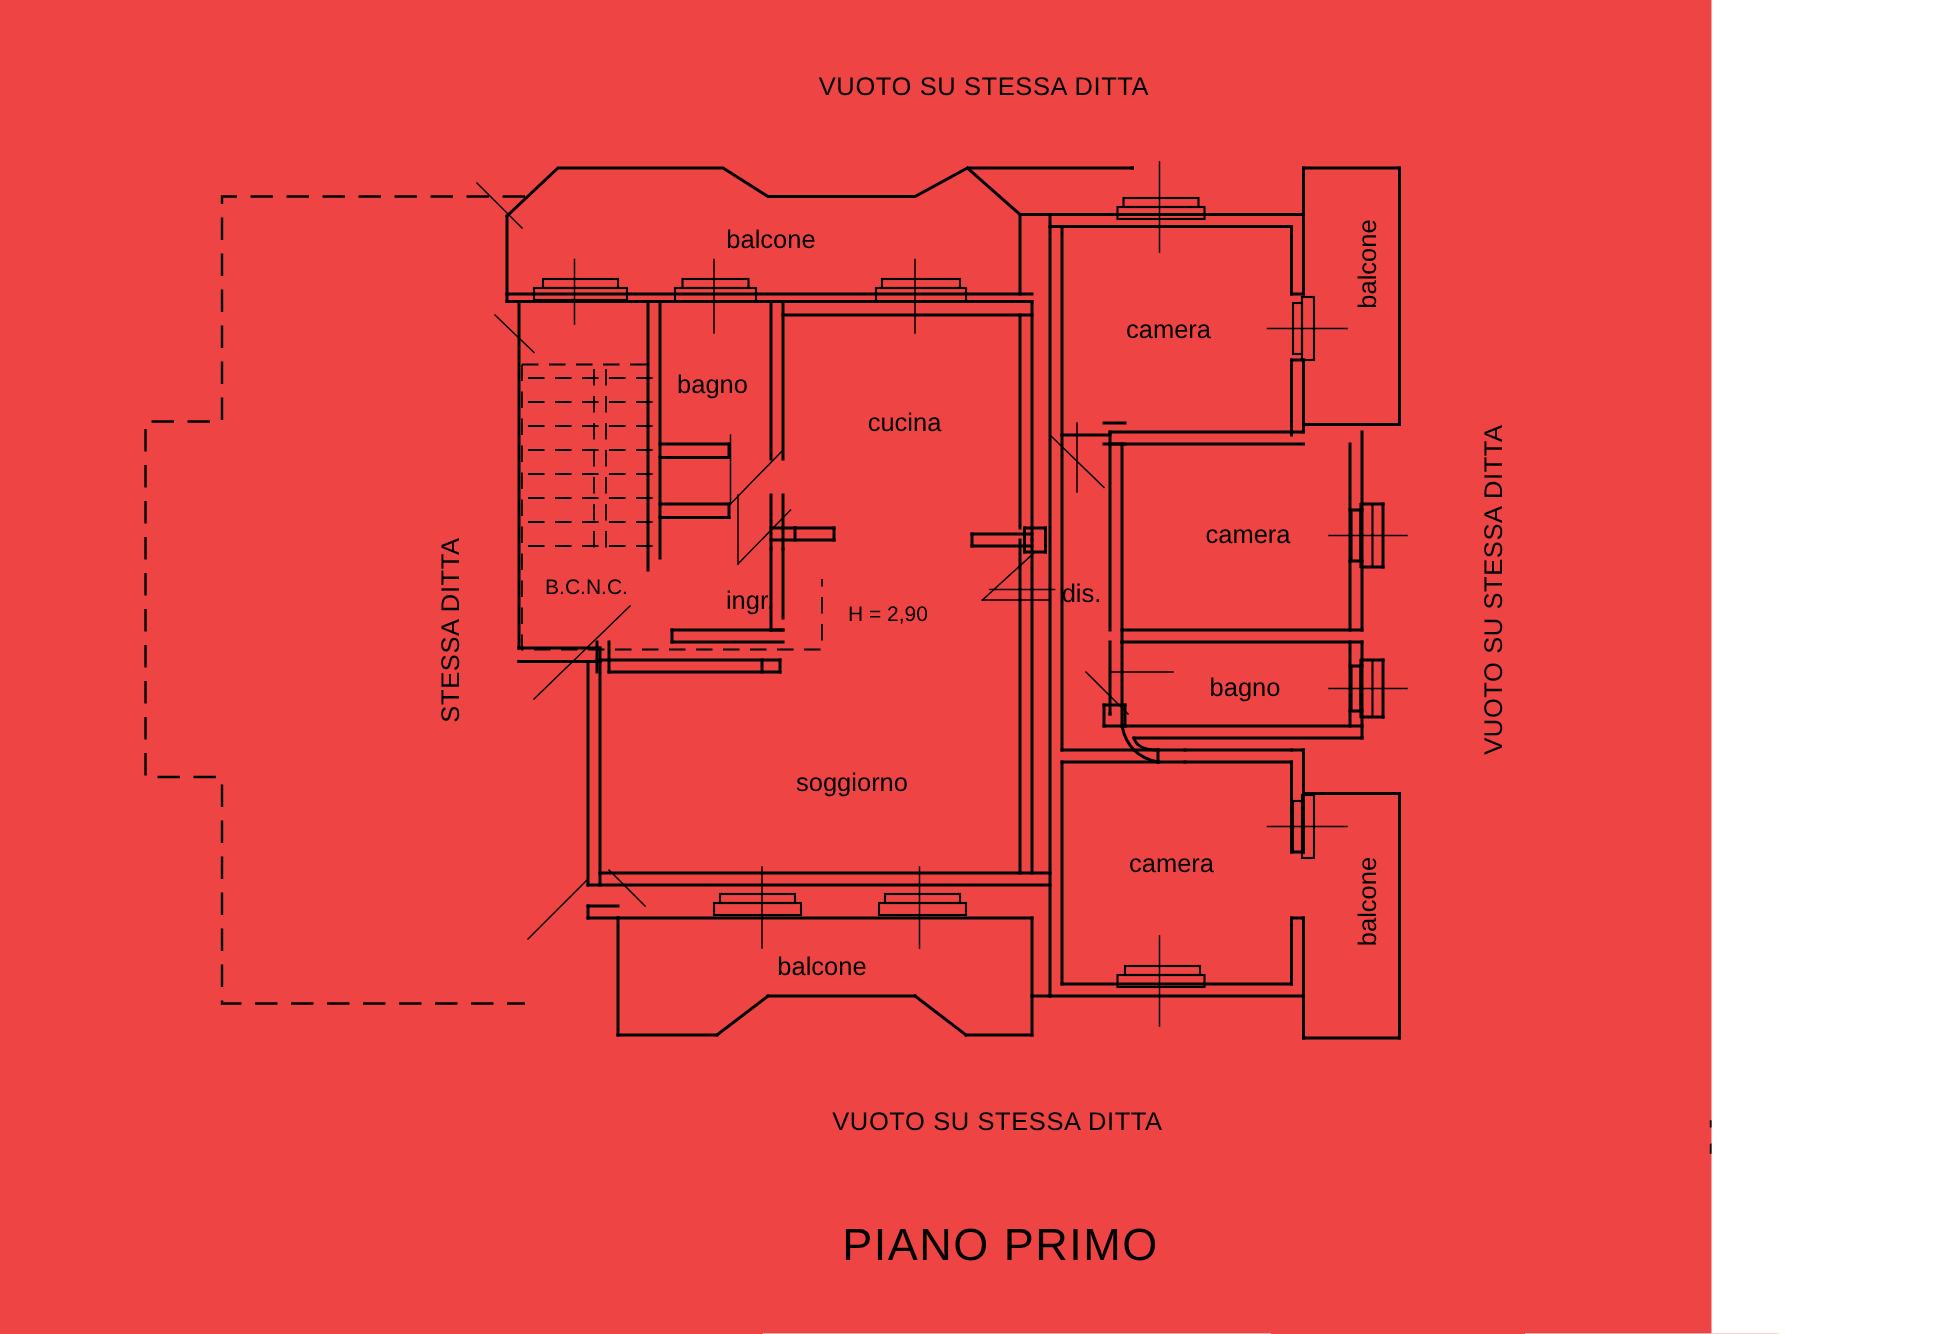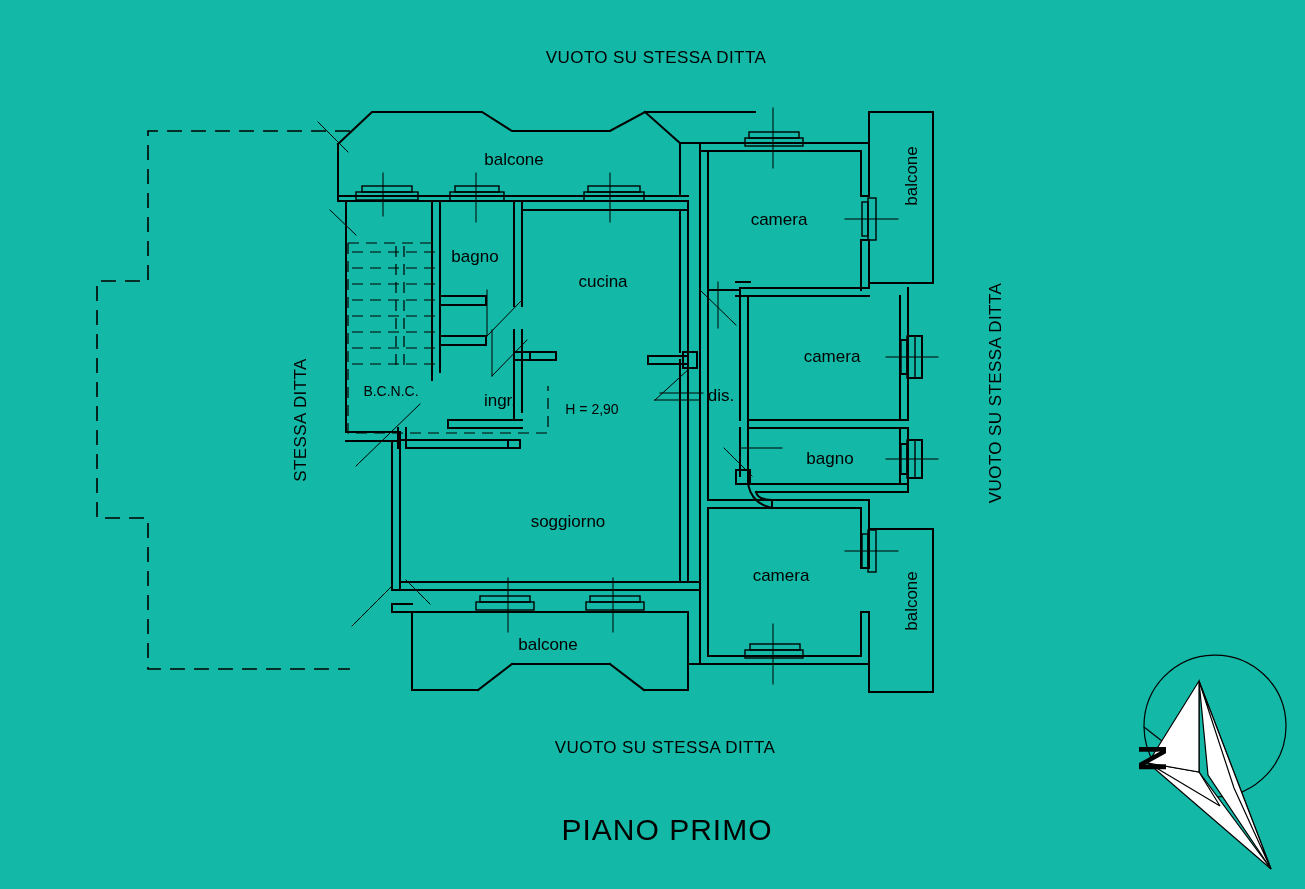--- a/index.html
+++ b/index.html
@@ -2,23 +2,23 @@
 <html><head>
 <meta charset="utf-8">
 <style>
   html, body {
     margin: 0;
     padding: 0;
     background: #ffffff;
   }
   #page {
     position: relative;
-    width: 1305px;
+    width: 1141px;
     height: 889px;
-    background: #14b8a6;
+    background: #ef4444;
     font-family: "Liberation Sans", sans-serif;
     overflow: hidden;
   }
   svg { display: block; }
   .plan-svg {
     position: absolute;
     left: 0;
     top: 0;
   }
   text {

